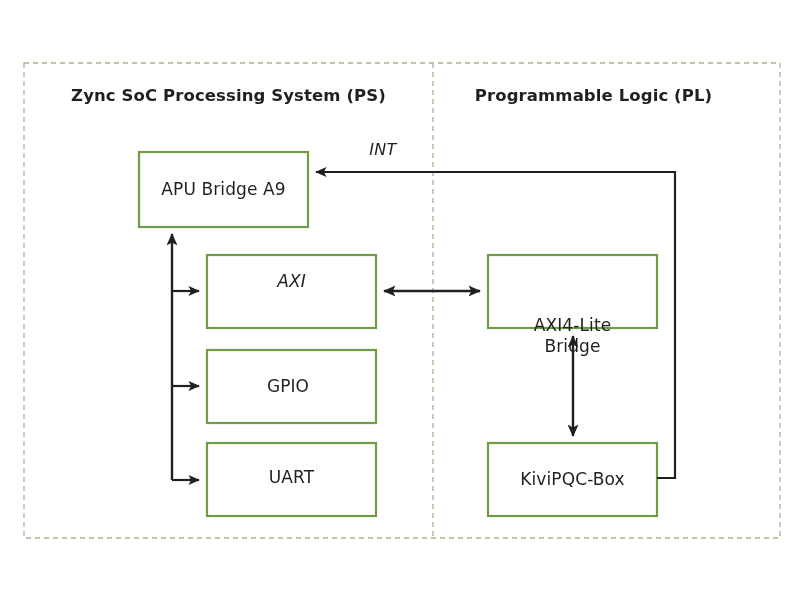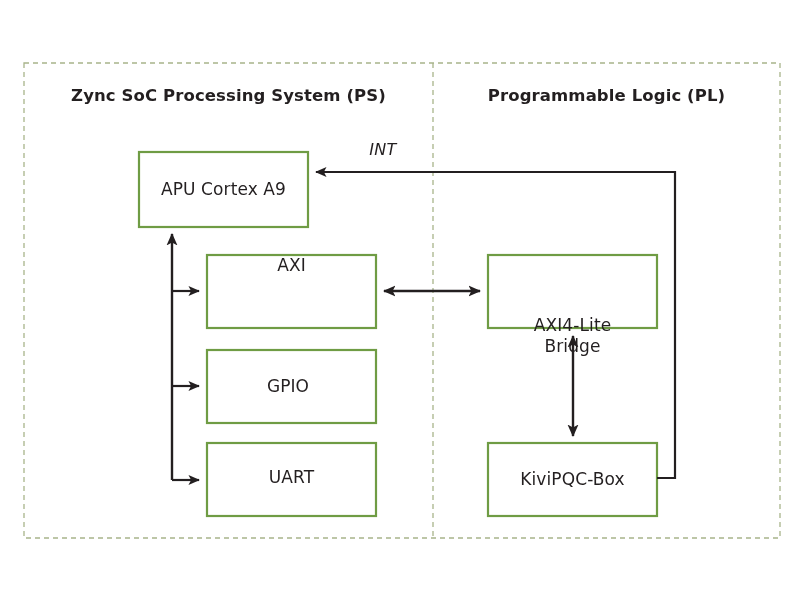--- a/index.html
+++ b/index.html
@@ -97,25 +97,25 @@
 
     <path d="M 384 291 L 480 291" fill="none" stroke="#231f20" stroke-width="2.4" marker-start="url(#arrowStart)" marker-end="url(#arrowEnd)"></path>
 
     <path d="M 573 436 L 573 336" fill="none" stroke="#231f20" stroke-width="2.4" marker-start="url(#arrowStart)" marker-end="url(#arrowEnd)"></path>
 
     <path d="M 657 478 L 675 478 L 675 172 L 316 172" fill="none" stroke="#231f20" stroke-width="2.2" marker-end="url(#arrowEnd)"></path>
   </svg>
 
   <div class="region-title" style="left:24px; top:86px; width:409px;">Zync SoC Processing System (PS)</div>
 
-  <div class="region-title" style="left:433px; top:86px; width:347px;">Programmable Logic (PL)</div>
+  <div class="region-title" style="left:420px; top:86px; width:347px;">Programmable Logic (PL)</div>
 
-  <div class="blk-label" style="left:139px; top:152px; width:169px; height:75px;">APU Cortex A9</div>
+  <div class="blk-label" style="left:139px; top:152px; width:169px; height:75px;">APU Bridge A9</div>
 
-  <div class="blk-label" style="left:207px; top:239px; width:169px; height:53px;">AXI</div>
+  <div class="blk-label" style="left:207px; top:255px; width:169px; height:53px;font-style:italic;">AXI</div>
 
   <div class="blk-label" style="left:207px; top:350px; width:162px; height:73px;">GPIO</div>
 
   <div class="blk-label" style="left:207px; top:443px; width:169px; height:68px;">UART</div>
 
   <div class="blk-label" style="left:488px; top:255px; width:169px; height:73px; flex-direction:column;margin-top:44px;">
     <span>AXI4-Lite</span>
     <span>Bridge</span>
   </div>
 

